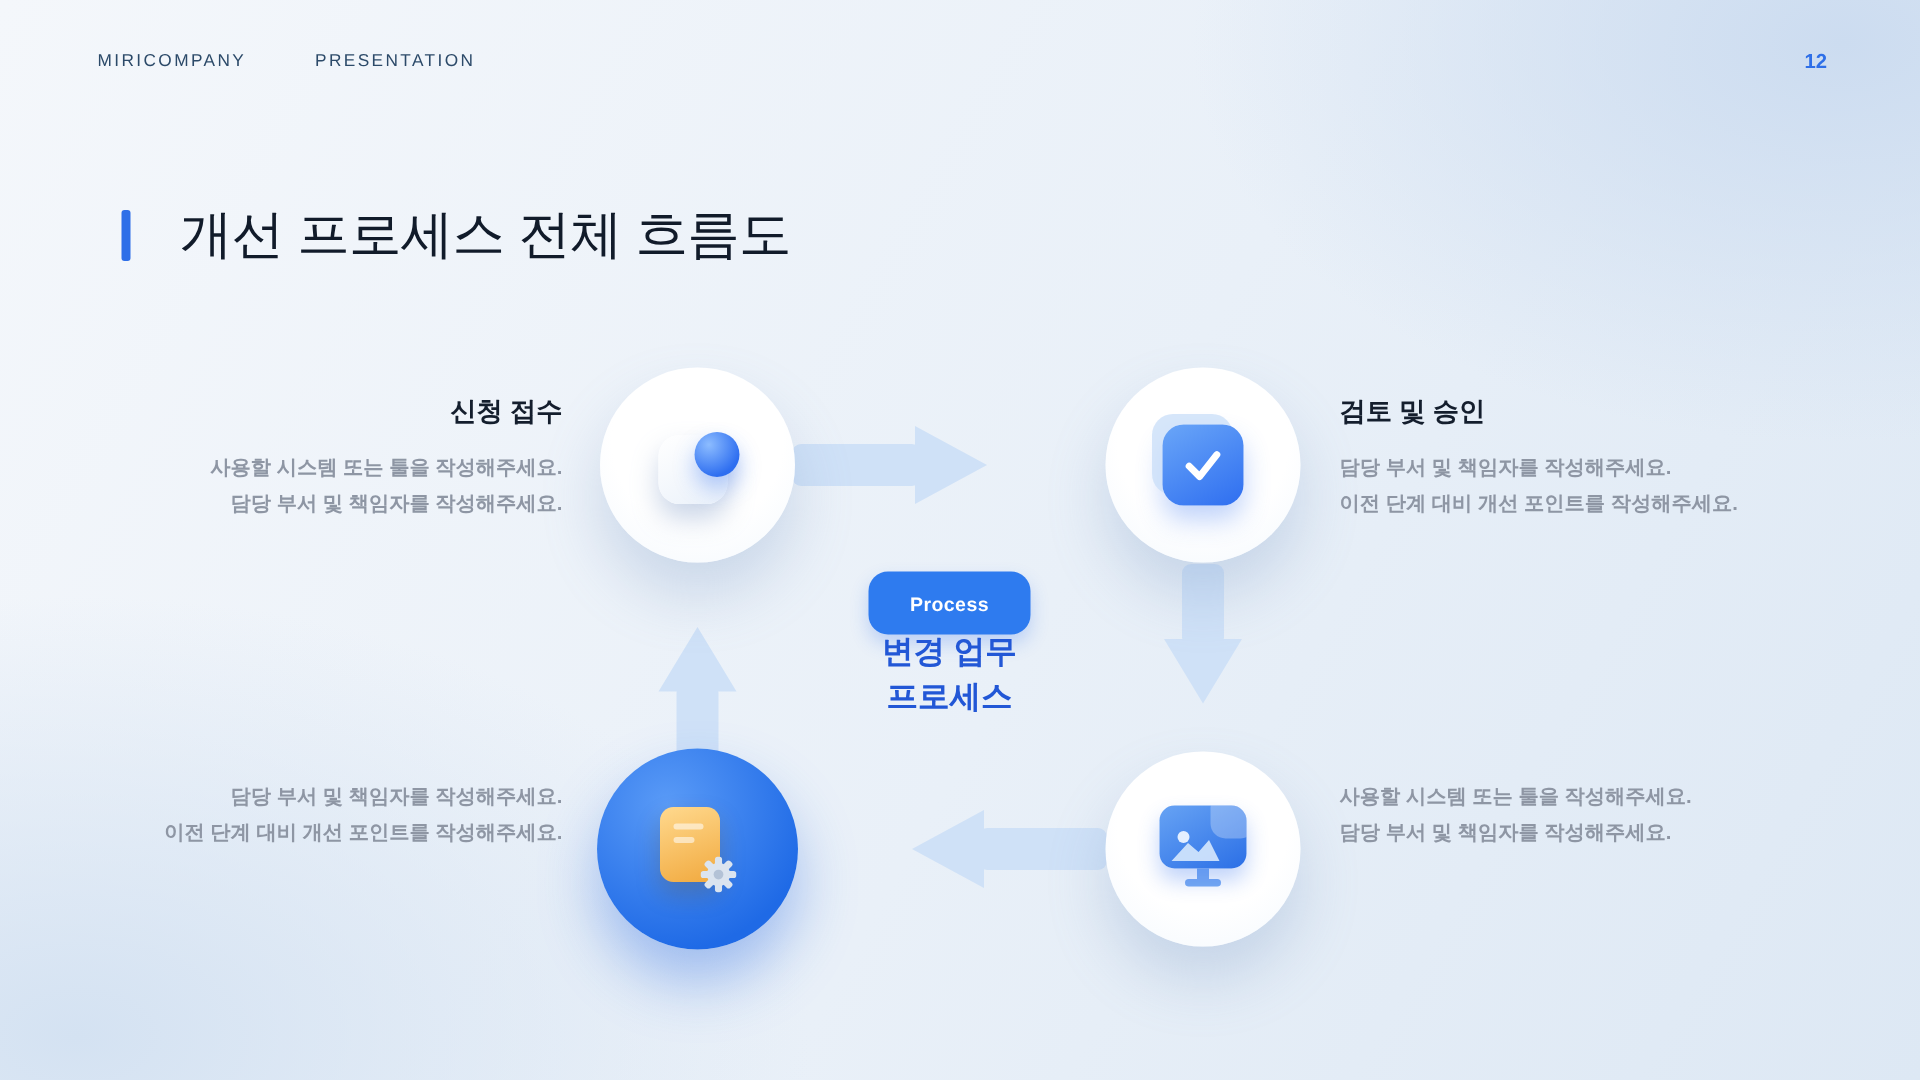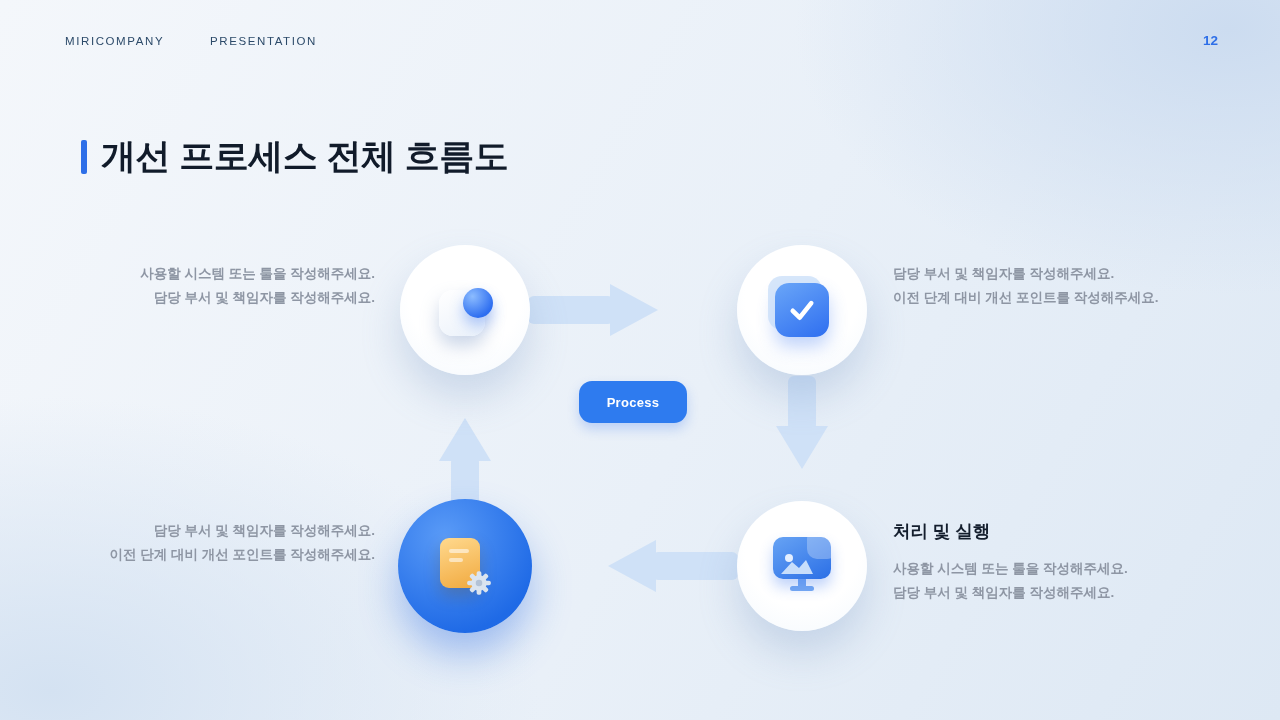--- a/index.html
+++ b/index.html
@@ -16,21 +16,21 @@
 
   
   .hdr { position:absolute; font-size:11.5px; font-weight:400; letter-spacing:1.6px; color:#2c4a69; }
   .hdr-company { left:65px; top:35px; }
   .hdr-deck { left:210px; top:35px; }
   .page-num { position:absolute; right:62px; top:33px; font-size:13.5px; font-weight:700; color:#2e6fe8; }
 
   
   .title-wrap { position:absolute; left:81px; top:133px; display:flex; align-items:center; gap:14px; }
   .title-accent { width:6px; height:34px; border-radius:2px; background:#2e6fe8; }
-  .page-title { font-size:35px; font-weight:700; color:#111b2a; letter-spacing:-0.5px; }
+  .page-title { font-size:35px; font-weight:400; color:#111b2a; letter-spacing:-0.5px;margin-left:19px; }
 
   
   .arr { position:absolute; z-index:1; }
   .arr svg { display:block; }
   .arr-top { left:528px; top:280px; }
   .arr-right { left:772px; top:376px; }
   .arr-bottom { left:606px; top:536px; }
   .arr-left { left:435px; top:416px; }
 
   
@@ -180,38 +180,41 @@
           <rect x="18" y="2" width="8" height="40" rx="3" transform="rotate(135 22 22)"></rect>
           <circle cx="22" cy="22" r="13"></circle>
         </g>
         <circle cx="22" cy="22" r="5.5" fill="#b3c2d6"></circle>
       </svg>
     </div>
   </div>
 
   <div class="badge">Process</div>
   <div class="center-text">
+    <div>변경 업무</div>
+    <div>프로세스</div>
   </div>
 
   <div class="step step-1">
+    <div class="step-title">신청 접수</div>
     <div class="step-desc">
       <div>사용할 시스템 또는 툴을 작성해주세요.</div>
       <div>담당 부서 및 책임자를 작성해주세요.</div>
     </div>
   </div>
 
   <div class="step step-2">
+    <div class="step-title">검토 및 승인</div>
     <div class="step-desc">
       <div>담당 부서 및 책임자를 작성해주세요.</div>
       <div>이전 단계 대비 개선 포인트를 작성해주세요.</div>
     </div>
   </div>
 
   <div class="step step-3">
-    <div class="step-title">처리 및 실행</div>
     <div class="step-desc">
       <div>사용할 시스템 또는 툴을 작성해주세요.</div>
       <div>담당 부서 및 책임자를 작성해주세요.</div>
     </div>
   </div>
 
   <div class="step step-4">
     <div class="step-desc">
       <div>담당 부서 및 책임자를 작성해주세요.</div>
       <div>이전 단계 대비 개선 포인트를 작성해주세요.</div>

